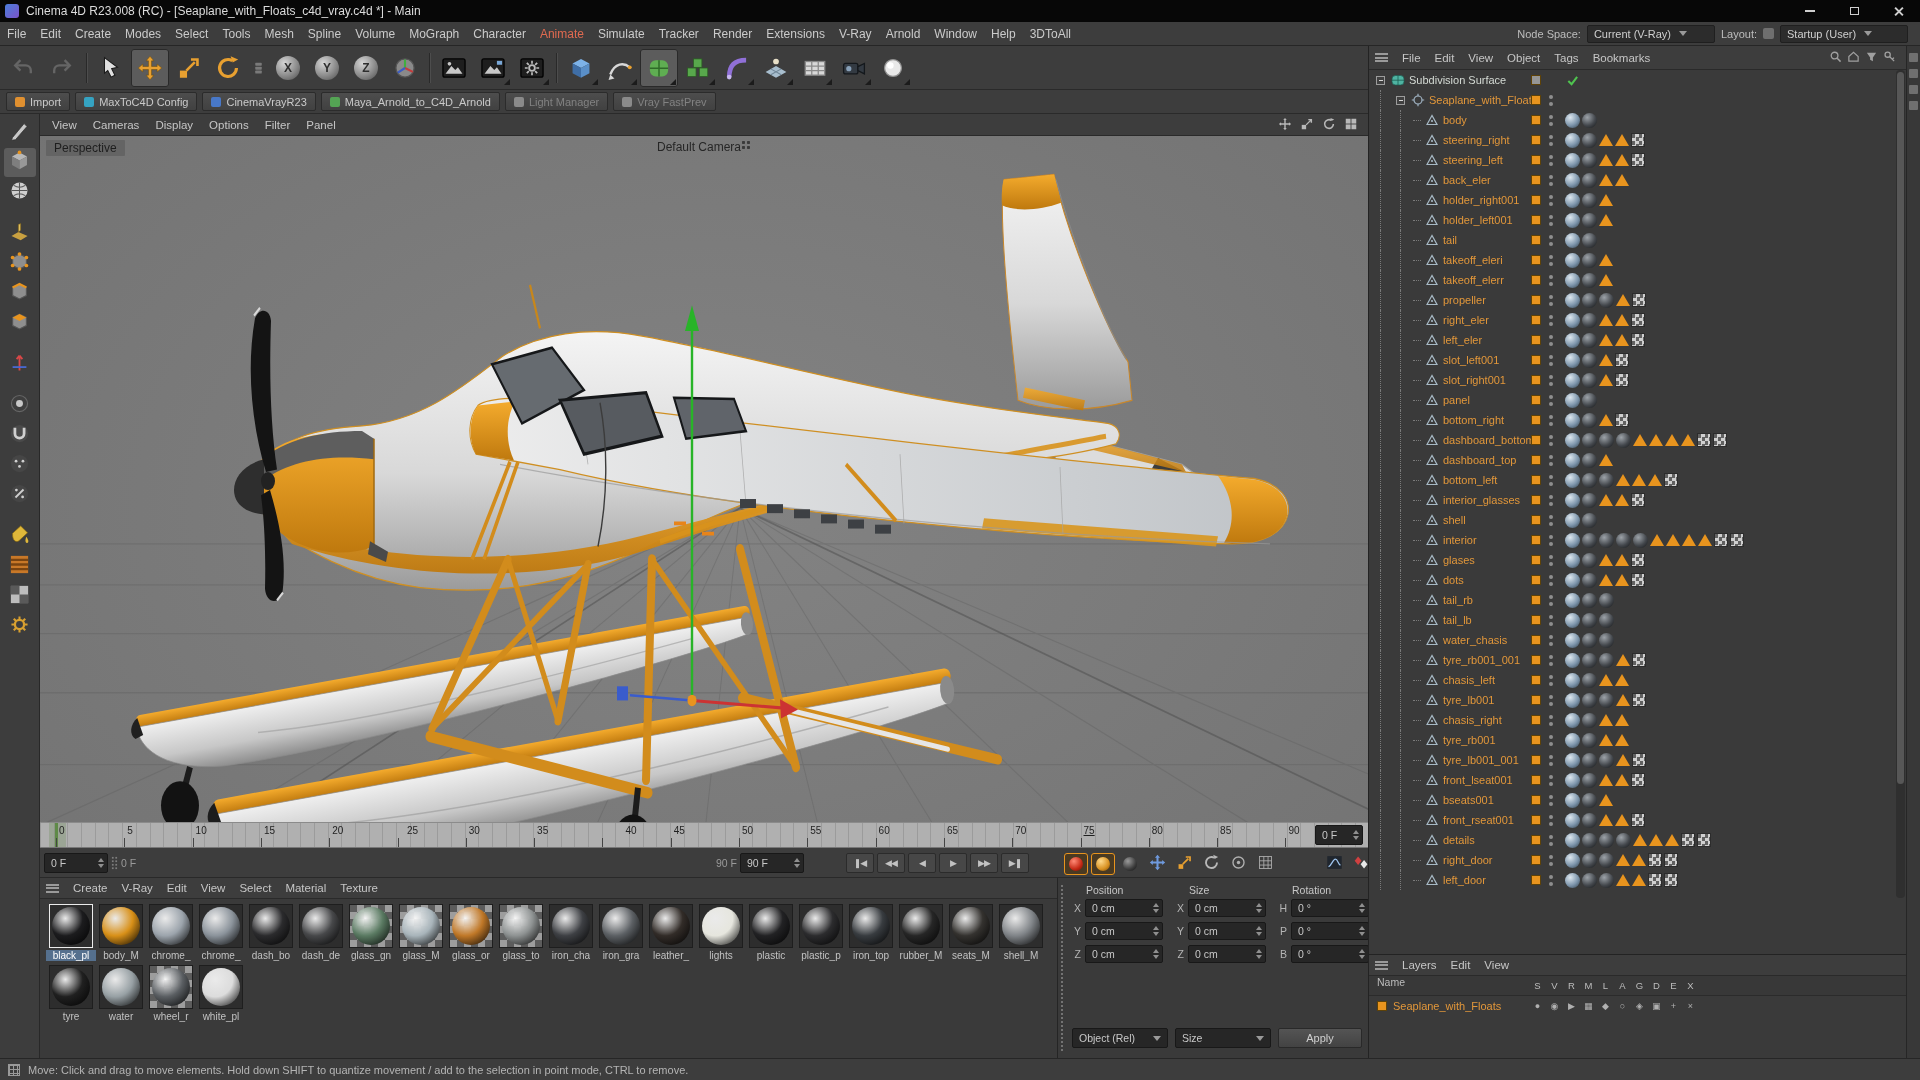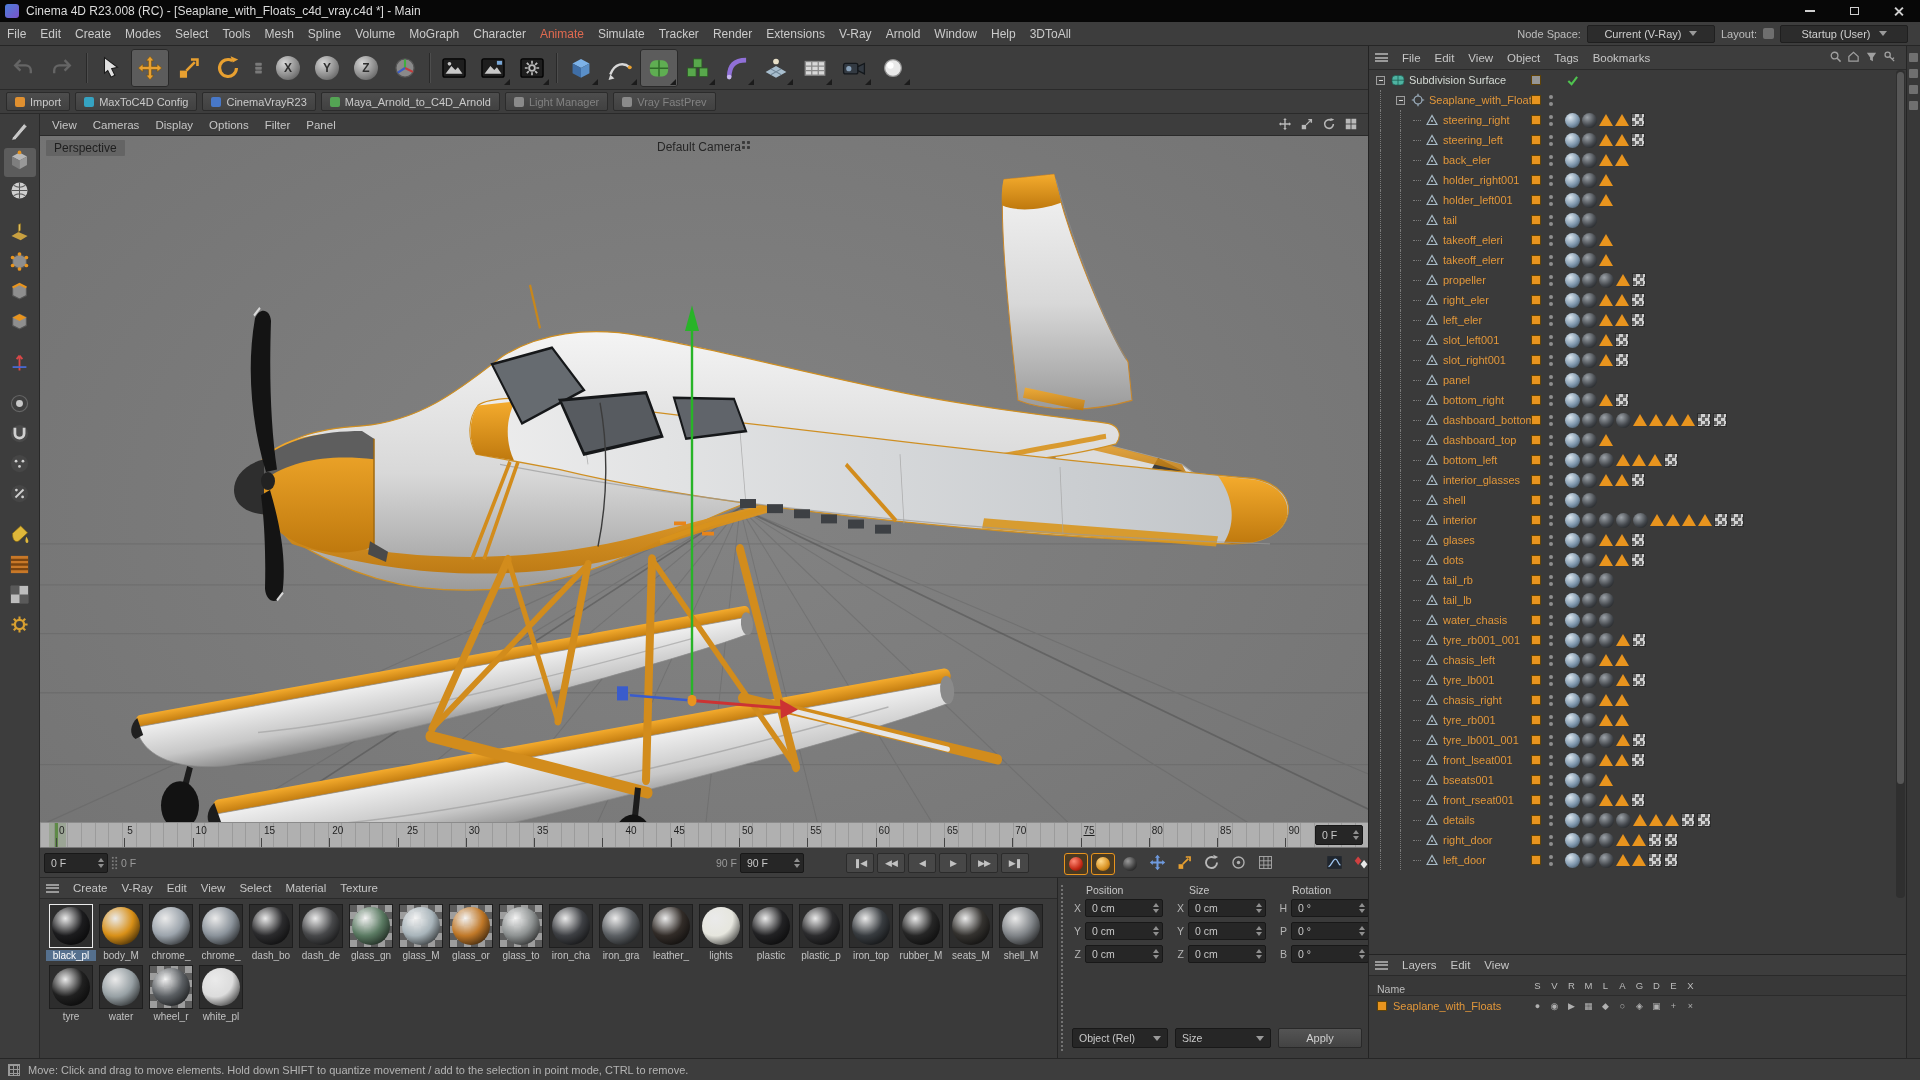--- a/index.html
+++ b/index.html
@@ -13,21 +13,21 @@
 .wb-min{width:10px;height:2px;background:#cfcfcf}
 .wb-max{width:9px;height:8px;border:1px solid #cfcfcf}
 .wb-close{position:relative;width:11px;height:11px}
 .wb-close::before,.wb-close::after{content:"";position:absolute;left:5px;top:0;width:2px;height:11px;background:#cfcfcf}
 .wb-close::before{transform:rotate(45deg)}.wb-close::after{transform:rotate(-45deg)}
 
 #menubar{position:absolute;top:22px;left:0;right:0;height:24px;background:#3d3d3d;border-bottom:1px solid #262626;display:flex;align-items:center;font-size:12px;color:#cbcbcb;z-index:19}
 .menu-item{padding:0 7px;height:100%;display:flex;align-items:center}
 .menu-item.accent{color:#e06a50}
 #menubar-right{margin-left:auto;display:flex;align-items:center;gap:6px;padding-right:12px;font-size:11px;color:#bdbdbd}
-.chip-select{background:#2c2c2c;border:1px solid #1f1f1f;border-radius:2px;height:18px;display:flex;align-items:center;gap:8px;padding:0 6px;min-width:128px;font-size:11px;color:#cfcfcf;justify-content:center}
+.chip-select{background:#2c2c2c;border:1px solid #1f1f1f;border-radius:2px;height:18px;display:flex;align-items:center;gap:8px;padding:0 6px;min-width:128px;font-size:11px;color:#cfcfcf;justify-content:flex-start}
 .caret{width:0;height:0;border-left:4px solid transparent;border-right:4px solid transparent;border-top:5px solid #9a9a9a}
 .mini-ic{width:11px;height:11px;background:#6f6f6f;border-radius:2px}
 
 #toolbar{position:absolute;top:46px;left:0;width:1368px;height:44px;background:#3d3d3d;border-bottom:1px solid #2a2a2a;display:flex;align-items:center;padding:0 4px;gap:1px}
 .tbtn{width:38px;height:38px;border-radius:3px;display:flex;align-items:center;justify-content:center;position:relative}
 .tbtn .tb-ic{display:flex}
 .tbtn svg{width:26px;height:26px}
 .tbtn.disabled{opacity:.45}
 .tbtn.active{background:#5c5c5c;box-shadow:inset 0 0 0 1px #2a2a2a}
 .tbtn.narrow{width:20px}
@@ -133,21 +133,21 @@
 .om-tags{position:absolute;left:192px;display:flex;align-items:center;gap:2px}
 .tag{width:15px;height:15px;display:flex;align-items:center;justify-content:center;flex:none}
 .tag-p{border-radius:50%;background:radial-gradient(circle at 35% 30%,#dde7ef,#7d95ab 55%,#2e3c4a)}
 .tag-t{border-radius:50%;background:radial-gradient(circle at 35% 30%,#9da3a9,#44484d 55%,#111315)}
 .tag-tr{width:0;height:0;border-left:7px solid transparent;border-right:7px solid transparent;border-bottom:12px solid #e8941e}
 .tag-uv{width:14px;height:14px;border:1px solid #2c2c2c;background:#8a8a8a;background-image:repeating-conic-gradient(#cfcfcf 0% 25%,#616161 0% 50%);background-size:7px 7px}
 .tag-check svg{width:13px;height:13px}
 #om-scroll{position:absolute;right:1px;top:24px;width:9px;height:828px;background:#2f2f2f;border-radius:4px}
 #om-scroll .thumb{position:absolute;left:1px;right:1px;top:2px;height:86%;background:#575757;border-radius:4px}
 #layers{position:absolute;left:0;right:0;bottom:0;height:104px;border-top:1px solid #232323;background:#3a3a3a}
-#layers-header{height:20px;display:flex;align-items:flex-end;font-size:10.5px;color:#bdbdbd;border-bottom:1px solid #2b2b2b;position:relative;background:#383838;padding-left:8px}
+#layers-header{height:20px;display:flex;align-items:flex-start;font-size:10.5px;color:#bdbdbd;border-bottom:1px solid #2b2b2b;position:relative;background:#383838;padding-left:8px}
 #layers-letters{position:absolute;left:160px;top:0;bottom:0;display:flex}
 #layers-letters span{width:17px;text-align:center;font-size:9.5px;line-height:20px}
 #layer-row{height:20px;position:relative;display:flex;align-items:center;font-size:11px;color:#e2973a}
 #layer-row .chip{width:10px;height:10px;margin:0 6px 0 8px;border:1px solid #5e4208}
 #layer-flags{position:absolute;left:160px;top:0;bottom:0;display:flex}
 #layer-flags span{width:17px;text-align:center;font-size:9px;color:#b0b0b0;line-height:20px}
 #far-strip{position:absolute;top:46px;right:0;width:14px;bottom:22px;background:#383838;border-left:1px solid #262626;display:flex;flex-direction:column;align-items:center;padding-top:7px;gap:7px}
 .fs-ic{width:9px;height:9px;background:#707070;border-radius:1px}
 
 #statusbar{position:absolute;left:0;right:0;bottom:0;height:22px;background:#3d3d3d;border-top:1px solid #262626;display:flex;align-items:center;font-size:11px;color:#b4b4b4;padding:0 8px;gap:8px}
@@ -1250,20 +1250,41 @@
       <div class="om-row">
         <span class="om-guide"></span>
         <span class="om-guide"></span>
         <span class="om-tick"></span>
         <span class="om-icon">
           <svg viewBox="0 0 14 14">
             <path d="M2 11.5 L7 2.5 L12 11.5 Z" fill="none" stroke="#a8bac6" stroke-width="1.2"></path>
             <circle cx="7" cy="8" r="1.1" fill="#a8bac6"></circle>
           </svg>
         </span>
+        <span class="om-name">body</span>
+        <span class="om-chip"></span>
+        <span class="om-dots">
+          <i></i>
+          <i></i>
+        </span>
+        <span class="om-tags">
+          <span class="tag tag-p"></span>
+          <span class="tag tag-t"></span>
+        </span>
+      </div>
+      <div class="om-row">
+        <span class="om-guide"></span>
+        <span class="om-guide"></span>
+        <span class="om-tick"></span>
+        <span class="om-icon">
+          <svg viewBox="0 0 14 14">
+            <path d="M2 11.5 L7 2.5 L12 11.5 Z" fill="none" stroke="#a8bac6" stroke-width="1.2"></path>
+            <circle cx="7" cy="8" r="1.1" fill="#a8bac6"></circle>
+          </svg>
+        </span>
         <span class="om-name">steering_right</span>
         <span class="om-chip"></span>
         <span class="om-dots">
           <i></i>
           <i></i>
         </span>
         <span class="om-tags">
           <span class="tag tag-p"></span>
           <span class="tag tag-t"></span>
           <span class="tag tag-tr"></span>

